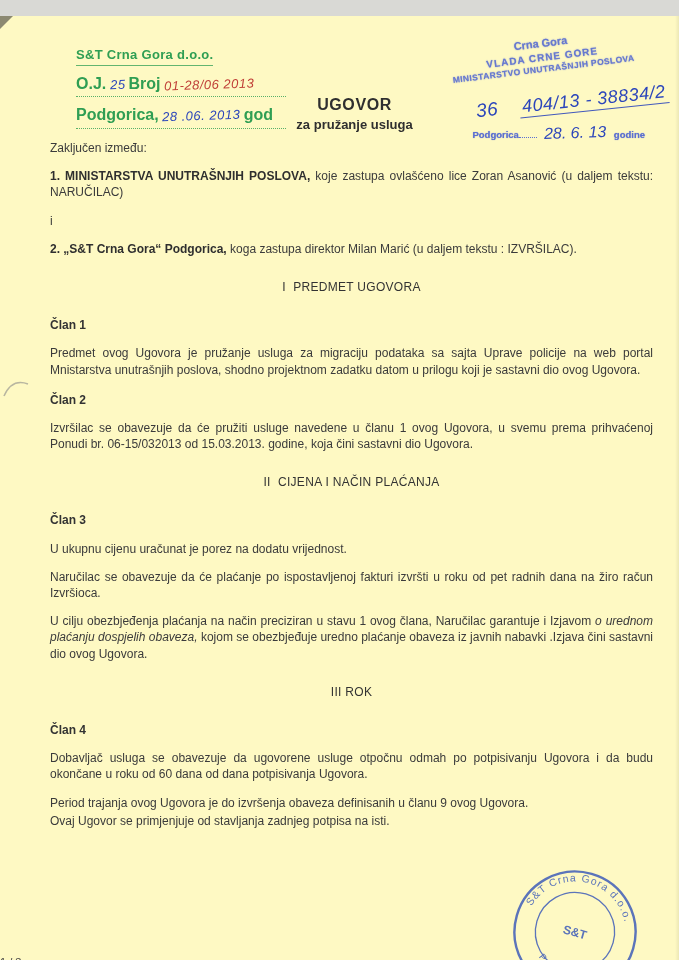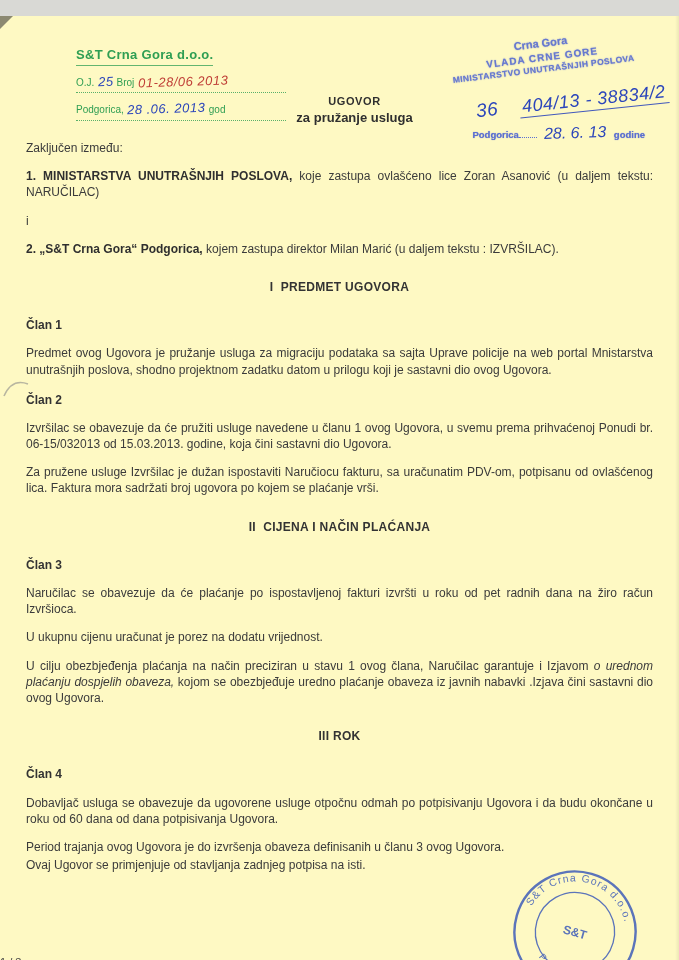--- a/index.html
+++ b/index.html
@@ -25,29 +25,29 @@
     background:linear-gradient(180deg, rgba(0,0,0,0), rgba(0,0,0,.06)); }
   .pen-flourish { position:absolute; left:2px; top:360px; opacity:.6; }
 
   
   .stamp-company { position:absolute; left:76px; top:30px; width:210px; }
   .company-name {
     color:#2f9e53; font-weight:bold; font-size:13px; letter-spacing:.3px;
     border-bottom:1.5px solid rgba(47,158,83,.75); display:inline-block; padding-bottom:1px;
   }
   .stamp-company .row { margin-top:7px; border-bottom:1px dotted rgba(47,158,83,.8); padding-bottom:2px; white-space:nowrap; }
-  .green-label { color:#2f9e53; font-size:10px; font-weight:normal; }
+  .green-label { color:#2f9e53; font-size:16px; font-weight:bold; }
   .hand { font-style:italic; letter-spacing:.5px; }
   .hand.blue { color:#2c46bb; }
   .hand.red  { color:#c04038; }
   .hand.md { font-size:13px; display:inline-block; transform:rotate(-2deg); }
 
   
   .title-block { position:absolute; left:30px; right:0; top:78px; text-align:center; }
-  .doc-title { font-weight:bold; font-size:11px; letter-spacing:.6px; color:#2f2f2f; }
+  .doc-title { font-weight:bold; font-size:16px; letter-spacing:.6px; color:#2f2f2f; }
   .doc-subtitle { font-weight:bold; font-size:13px; color:#2f2f2f; }
 
   
   .stamp-ministry {
     position:absolute; right:12px; top:20px; width:250px; text-align:center;
     transform:rotate(-7deg);
     color:#5b6fd0; font-weight:bold;
     text-shadow:0 0 1.3px rgba(91,111,208,.85);
     opacity:.92;
   }
@@ -59,24 +59,24 @@
     transform:rotate(-6deg); color:#2c46bb; font-size:18px; font-style:italic; white-space:nowrap;
   }
   .hand-ref .ref-prefix { margin-right:16px; font-size:19px; }
   .hand-ref .ref-number { border-bottom:1.5px solid rgba(44,70,187,.9); padding:0 3px 1px; }
   .gov-date { position:absolute; right:34px; top:106px; white-space:nowrap; }
   .gov-date .printed { color:#5b6fd0; font-size:9.5px; font-weight:bold; text-shadow:0 0 1px rgba(91,111,208,.8); }
   .gov-date .dotted { display:inline-block; width:18px; border-bottom:1px dotted #5b6fd0; }
   .gov-date .hand-date { color:#2c46bb; font-size:16px; font-style:italic; margin:0 4px; display:inline-block; transform:rotate(-2deg); }
 
   
-  main { position:absolute; left:26px; right:26px; top:124px; }
+  main { position:absolute; left:50px; right:26px; top:124px; }
   main p { margin:0 0 12px; text-align:justify; }
   p.no-gap { margin-bottom:2px; }
-  .section-heading { text-align:center; font-weight:bold; font-size:12px; letter-spacing:.3px; color:#333; margin:22px 0 22px; }
+  .section-heading { text-align:center; font-weight:normal; font-size:12px; letter-spacing:.3px; color:#333; margin:22px 0 22px; }
   .clan-heading { text-align:left; font-weight:bold; font-size:12px; color:#333; margin:14px 0 12px; }
   strong { color:#2f2f2f; }
   em { font-style:italic; }
 
   footer { position:absolute; left:0; right:0; bottom:6px; text-align:left; font-size:11px; color:#444; }
 
   
   .round-seal { position:absolute; right:38px; bottom:-22px; width:132px; height:132px;
     transform:rotate(16deg); opacity:.8; }
 </style>
@@ -127,43 +127,42 @@
     <span class="printed">godine</span>
   </div>
 
   <main>
     <p>Zaključen između:</p>
 
     <p><strong>1. MINISTARSTVA UNUTRAŠNJIH POSLOVA,</strong><span> koje zastupa ovlašćeno lice Zoran Asanović (u daljem tekstu: NARUČILAC)</span></p>
 
     <p>i</p>
 
-    <p><strong>2. „S&amp;T Crna Gora“ Podgorica,</strong><span> kojem zastupa direktor Milan Marić  (u daljem tekstu : IZVRŠILAC).</span></p>
+    <p><strong>2. „S&amp;T Crna Gora“ Podgorica,</strong><span> koga zastupa direktor Milan Marić  (u daljem tekstu : IZVRŠILAC).</span></p>
 
     <h2 class="section-heading">I&nbsp; PREDMET UGOVORA</h2>
 
     <h3 class="clan-heading">Član 1</h3>
     <p>Predmet ovog Ugovora je pružanje usluga za migraciju podataka sa sajta Uprave policije na web portal Mnistarstva unutrašnjih poslova, shodno projektnom zadatku datom u prilogu koji je sastavni dio ovog Ugovora.</p>
 
     <h3 class="clan-heading">Član 2</h3>
     <p>Izvršilac se obavezuje da će pružiti usluge navedene u članu 1 ovog Ugovora, u svemu prema prihvaćenoj Ponudi br. 06-15/032013 od 15.03.2013. godine, koja čini sastavni dio Ugovora.</p>
-    <p>Za pružene usluge Izvršilac je dužan ispostaviti Naručiocu fakturu, sa uračunatim PDV-om, potpisanu od ovlašćenog lica. Faktura mora sadržati broj ugovora po kojem se plaćanje vrši.</p>
 
     <h2 class="section-heading">II&nbsp; CIJENA I NAČIN PLAĆANJA</h2>
 
     <h3 class="clan-heading">Član 3</h3>
+    <p>U ukupnu cijenu uračunat je porez na dodatu vrijednost.</p>
     <p>Naručilac se obavezuje da će plaćanje po ispostavljenoj fakturi izvršti u roku od pet radnih dana na žiro račun Izvršioca.</p>
-    <p>U ukupnu cijenu uračunat je porez na dodatu vrijednost.</p>
     <p><span>U cilju obezbjeđenja plaćanja na način preciziran u stavu 1 ovog člana, Naručilac garantuje i Izjavom </span><em>o urednom plaćanju dospjelih obaveza,</em><span> kojom se obezbjeđuje uredno plaćanje obaveza iz javnih nabavki .Izjava čini sastavni dio ovog Ugovora.</span></p>
 
     <h2 class="section-heading">III ROK</h2>
 
     <h3 class="clan-heading">Član 4</h3>
     <p>Dobavljač usluga se obavezuje da ugovorene usluge otpočnu odmah po potpisivanju Ugovora i da budu okončane u roku od 60 dana od dana potpisivanja Ugovora.</p>
-    <p class="no-gap">Period trajanja ovog Ugovora je do izvršenja obaveza definisanih u članu 3 ovog Ugovora.</p>
+    <p class="no-gap">Period trajanja ovog Ugovora je do izvršenja obaveza definisanih u članu 9 ovog Ugovora.</p>
     <p>Ovaj Ugovor se primjenjuje od stavljanja zadnjeg potpisa na isti.</p>
   </main>
 
   <svg class="round-seal" viewBox="0 0 120 120">
     <circle cx="60" cy="60" r="55" fill="none" stroke="#3353b8" stroke-width="2.2"></circle>
     <circle cx="60" cy="60" r="36" fill="none" stroke="#3353b8" stroke-width="1.2"></circle>
     <path id="sealTop" d="M 14 60 A 46 46 0 0 1 106 60" fill="none"></path>
     <path id="sealBottom" d="M 20 60 A 40 40 0 0 0 100 60" fill="none"></path>
     <text font-size="9.5" fill="#3353b8" font-family="Liberation Sans, sans-serif" letter-spacing="1">
       <textPath href="#sealTop" startOffset="8%">S&amp;T Crna Gora d.o.o.</textPath>

